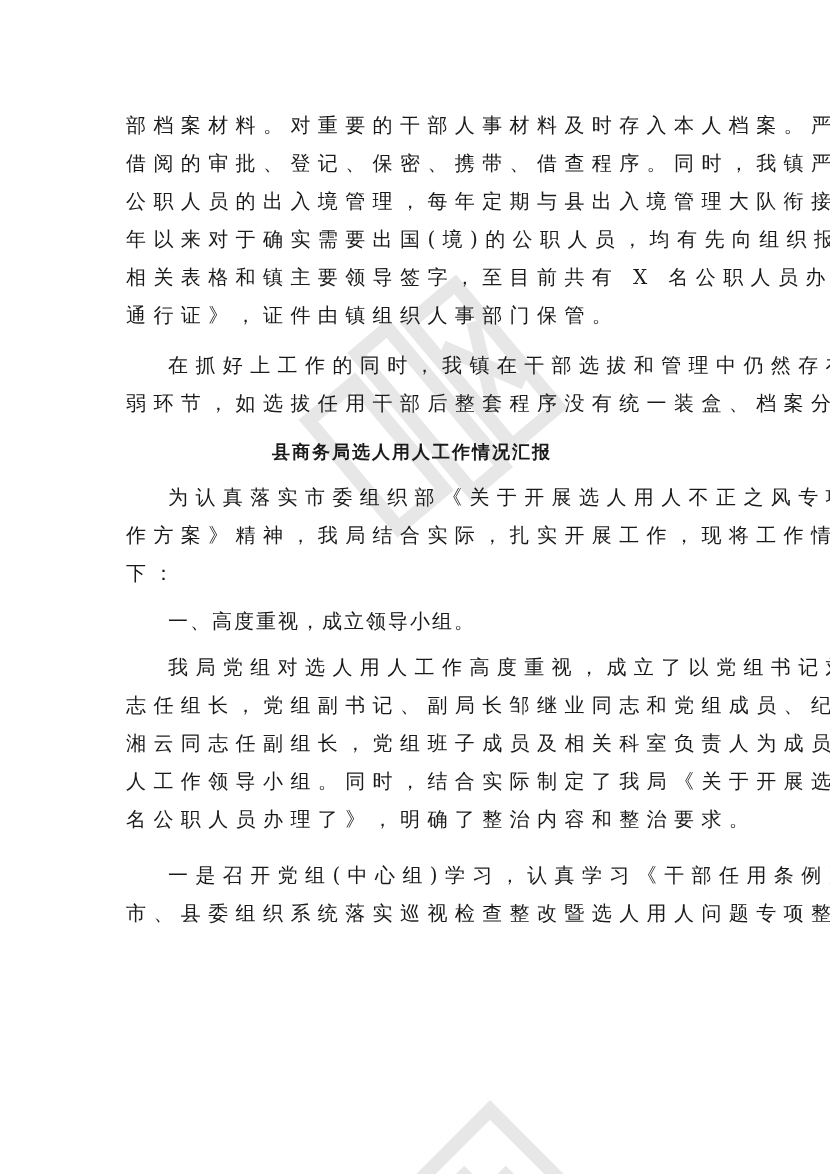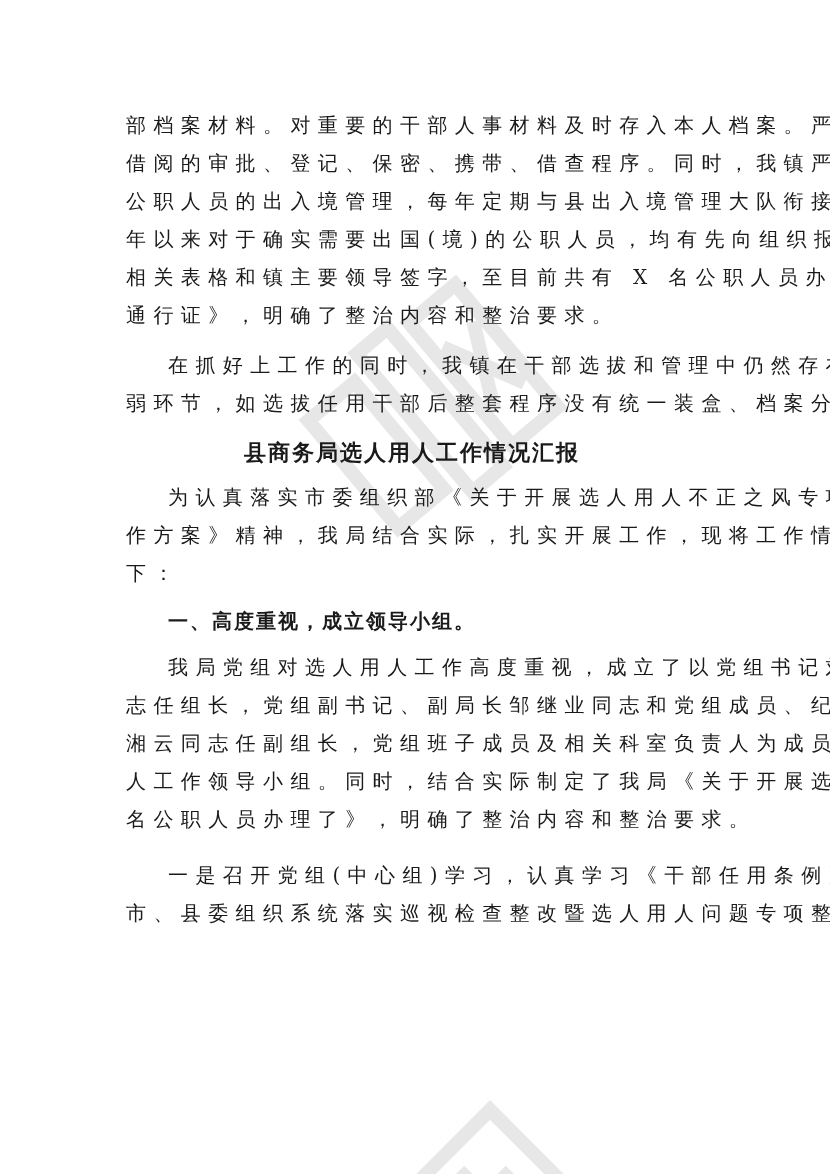--- a/index.html
+++ b/index.html
@@ -34,29 +34,29 @@
     font-size: 20px;
     letter-spacing: 7.4px;
     white-space: nowrap;
     overflow: visible;
   }
   .indent { padding-left: 42px; }
   .gap { height: 12px; }
   .title {
     height: 44px;
     line-height: 44px;
-    font-size: 22px;
+    font-size: 18px;
     font-weight: bold;
     letter-spacing: 2px;
     text-align: center;
     white-space: nowrap;
     padding-right: 8px;
   }
   .heading {
-    font-weight: bold;
+    font-weight: normal;
     letter-spacing: 2px;
   }
   .watermark {
     position: absolute;
     pointer-events: none;
     opacity: 0.09;
   }
 </style>
 </head>
 <body>
@@ -81,21 +81,21 @@
   </svg>
 
   <div class="content">
 
     <div>
       <div class="line">部档案材料。对重要的干部人事材料及时存入本人档案。严格履行查</div>
       <div class="line">借阅的审批、登记、保密、携带、借查程序。同时，我镇严格加强对</div>
       <div class="line">公职人员的出入境管理，每年定期与县出入境管理大队衔接沟通，X</div>
       <div class="line">年以来对于确实需要出国(境)的公职人员，均有先向组织报告，填写</div>
       <div class="line">相关表格和镇主要领导签字，至目前共有 X 名公职人员办理了《港澳</div>
-      <div class="line">通行证》，明确了整治内容和整治要求。</div>
+      <div class="line">通行证》，证件由镇组织人事部门保管。</div>
     </div>
 
     <div class="gap"></div>
 
     <div>
       <div class="line indent">在抓好上工作的同时，我镇在干部选拔和管理中仍然存在一些薄</div>
       <div class="line">弱环节，如选拔任用干部后整套程序没有统一装盒、档案分类整理不</div>
     </div>
 
     <div class="gap" style="height:8px"></div>

